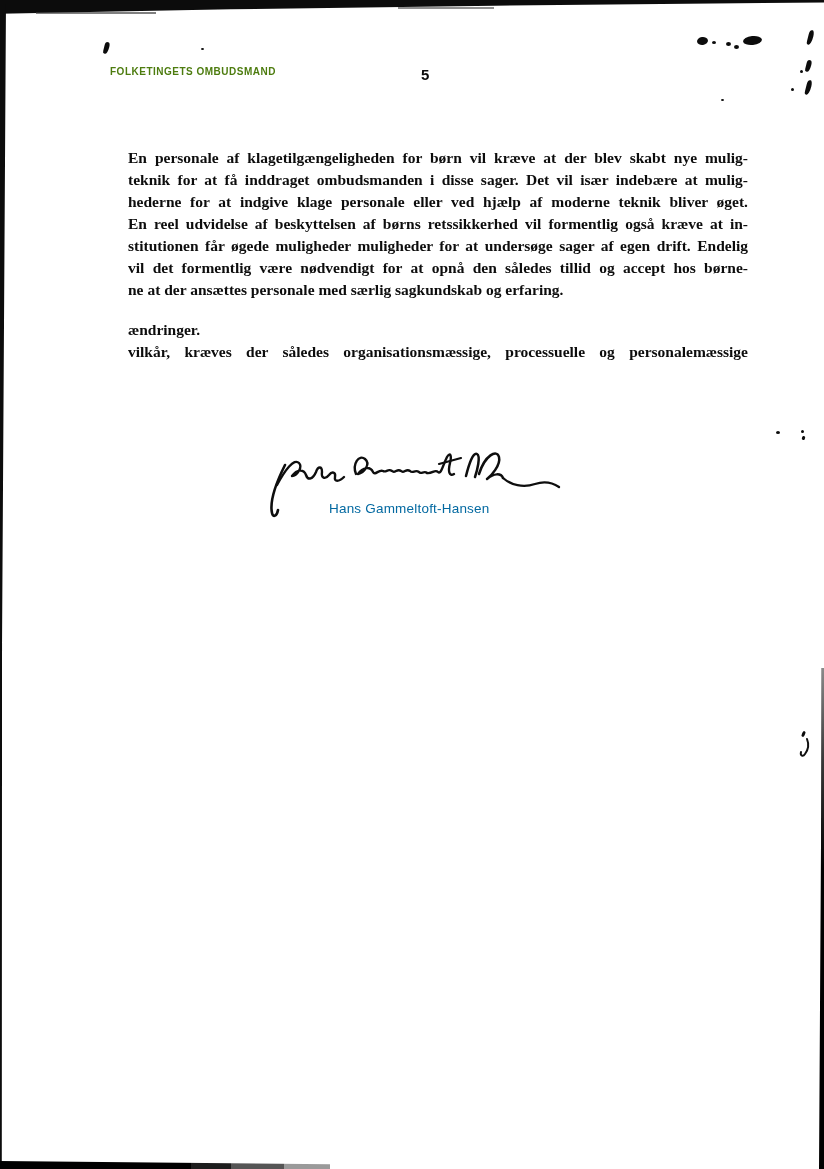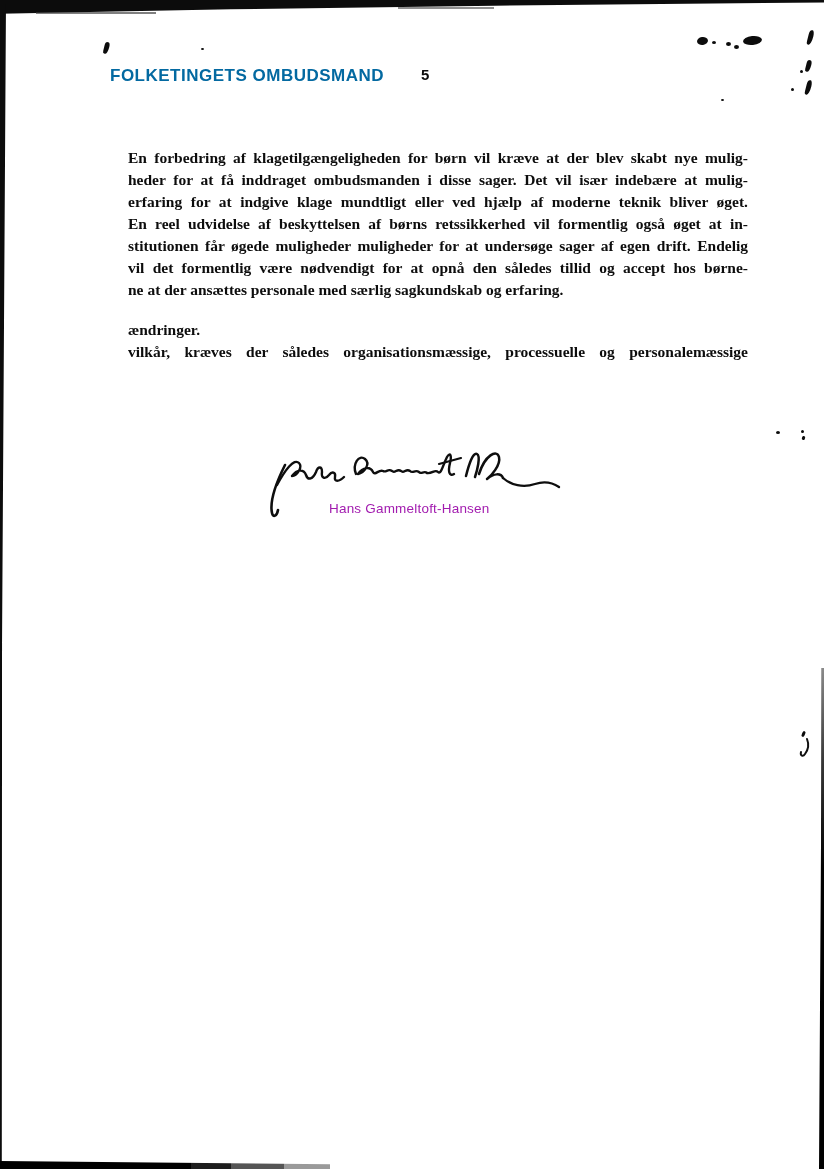--- a/index.html
+++ b/index.html
@@ -6,21 +6,21 @@
   body{
     width:824px;height:1169px;position:relative;overflow:hidden;
     background:#ffffff;
     font-family:"Liberation Serif", serif;
     color:#0d0d0d;
   }
   
   .hdr-title{
     position:absolute;left:110px;top:66px;
     font-family:"Liberation Sans", sans-serif;
-    font-weight:bold;font-size:17px;letter-spacing:.5px;color:#0369a1;
+    font-weight:bold;font-size:10px;letter-spacing:.5px;color:#4d7c0f;
   }
   .hdr-page{
     position:absolute;left:421px;top:66px;
     font-family:"Liberation Sans", sans-serif;
     font-weight:bold;font-size:15px;color:#0b0b0b;
   }
   
   .para{position:absolute;left:128px;width:620px;}
   .p1{top:147px;}
   .p2{top:319px;}
@@ -31,21 +31,21 @@
     text-align:justify;text-align-last:justify;
     white-space:normal;overflow:visible;
   }
   .tline.last{text-align-last:left;}
   
   .sig-wrap{position:absolute;left:263px;top:443px;width:300px;height:78px;}
   .sig-svg{position:absolute;left:0;top:0;}
   .sig-name{
     position:absolute;left:66px;top:58px;
     font-family:"Liberation Sans", sans-serif;
-    font-size:13.5px;font-weight:400;letter-spacing:.2px;color:#a21caf;
+    font-size:13.5px;font-weight:400;letter-spacing:.2px;color:#0369a1;
     white-space:nowrap;
   }
   
   .art{position:absolute;background:#0c0c0c;}
   .topbar{
     left:0;top:0;width:824px;height:15px;
     clip-path:polygon(0 0,100% 0,100% 16%,60% 38%,28% 62%,0 92%);
   }
   .topdash1{left:36px;top:12px;width:120px;height:2px;background:#3c3c3c;opacity:.65;}
   .topdash2{left:398px;top:7px;width:96px;height:2px;background:#444;opacity:.6;}
@@ -95,24 +95,24 @@
 <div class="art dot" style="left:802px;top:436px;width:3px;height:4px;border-radius:40%;transform:rotate(20deg);"></div>
 <div class="art dot" style="left:802px;top:731px;width:3px;height:6px;transform:rotate(24deg);border-radius:40%;"></div>
 <svg style="position:absolute;left:798px;top:737px;" width="14" height="22">
   <path d="M9,2 C11,7 10,13 7,17 C5,20 2,19 3,15" stroke="#101010" stroke-width="2" fill="none" stroke-linecap="round"></path>
 </svg>
 
 <div class="hdr-title">FOLKETINGETS OMBUDSMAND</div>
 <div class="hdr-page">5</div>
 
 <div class="para p1">
-  <div class="tline">En forbedring af klagetilgængeligheden for børn vil kræve at der blev skabt nye mulig-</div>
-  <div class="tline">heder for at få inddraget ombudsmanden i disse sager. Det vil især indebære at mulig-</div>
-  <div class="tline">erfaring for at indgive klage mundtligt eller ved hjælp af moderne teknik bliver øget.</div>
-  <div class="tline">En reel udvidelse af beskyttelsen af børns retssikkerhed vil formentlig også øget at in-</div>
+  <div class="tline">En personale af klagetilgængeligheden for børn vil kræve at der blev skabt nye mulig-</div>
+  <div class="tline">teknik for at få inddraget ombudsmanden i disse sager. Det vil især indebære at mulig-</div>
+  <div class="tline">hederne for at indgive klage personale eller ved hjælp af moderne teknik bliver øget.</div>
+  <div class="tline">En reel udvidelse af beskyttelsen af børns retssikkerhed vil formentlig også kræve at in-</div>
   <div class="tline">stitutionen får øgede muligheder muligheder for at undersøge sager af egen drift. Endelig</div>
   <div class="tline">vil det formentlig være nødvendigt for at opnå den således tillid og accept hos børne-</div>
   <div class="tline last">ne at der ansættes personale med særlig sagkundskab og erfaring.</div>
 </div>
 
 <div class="para p2">
   <div class="tline last">ændringer.</div>
   <div class="tline">vilkår, kræves der således organisationsmæssige, processuelle og personalemæssige</div>
 </div>
 

